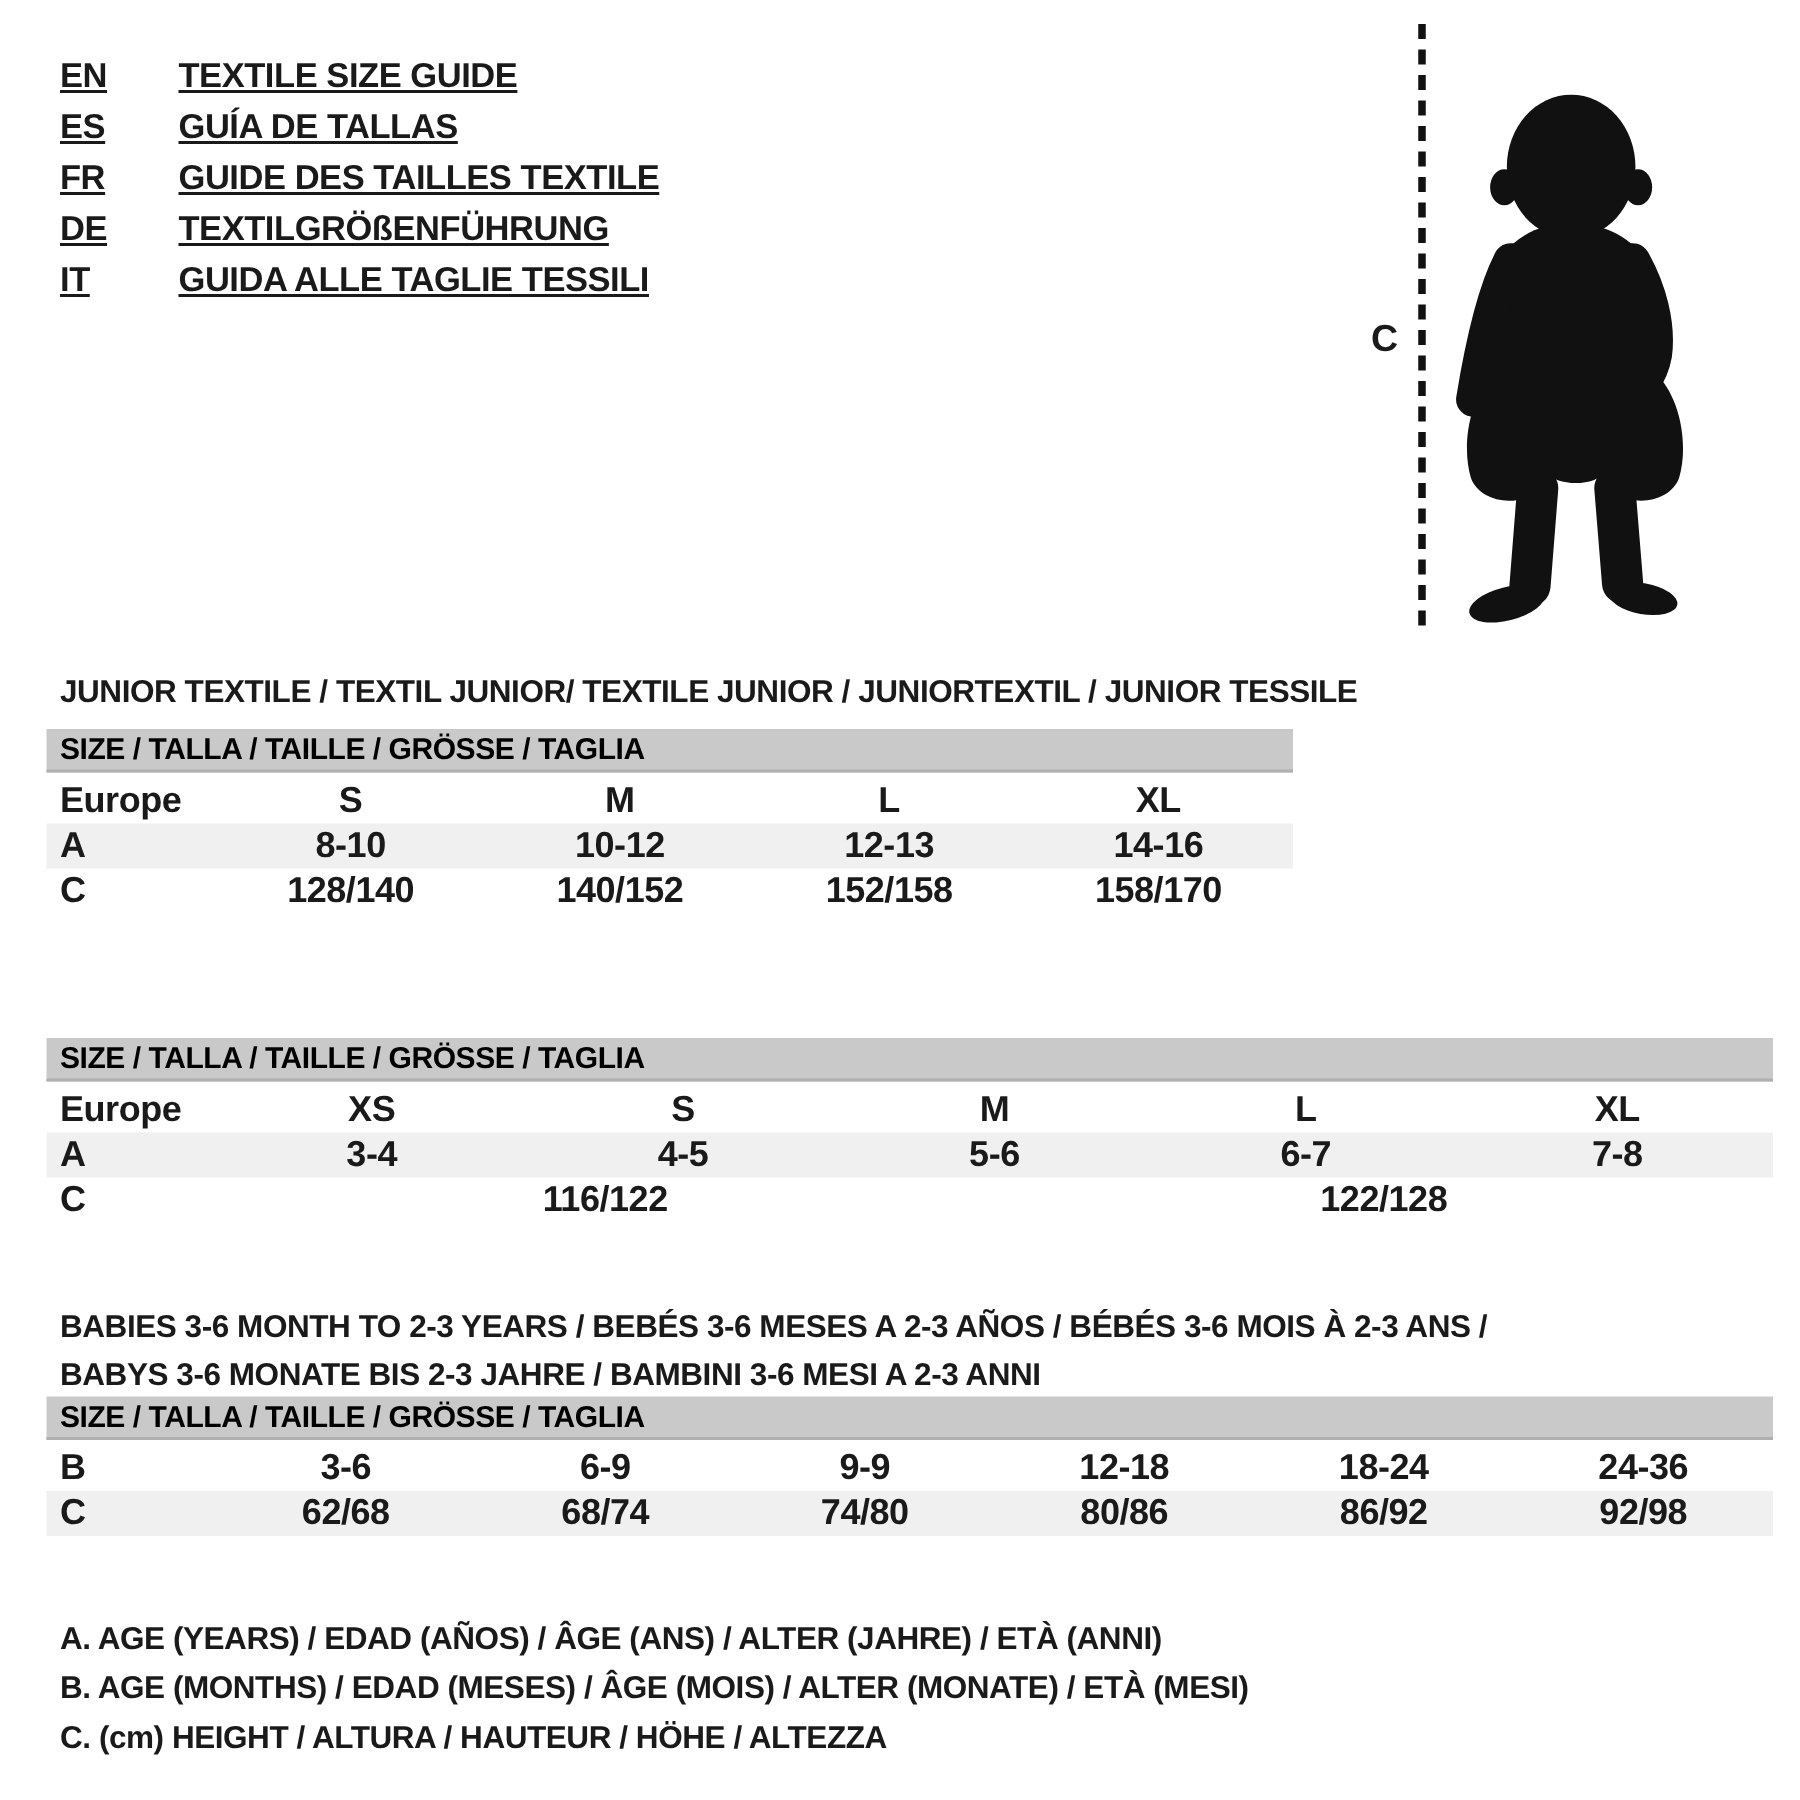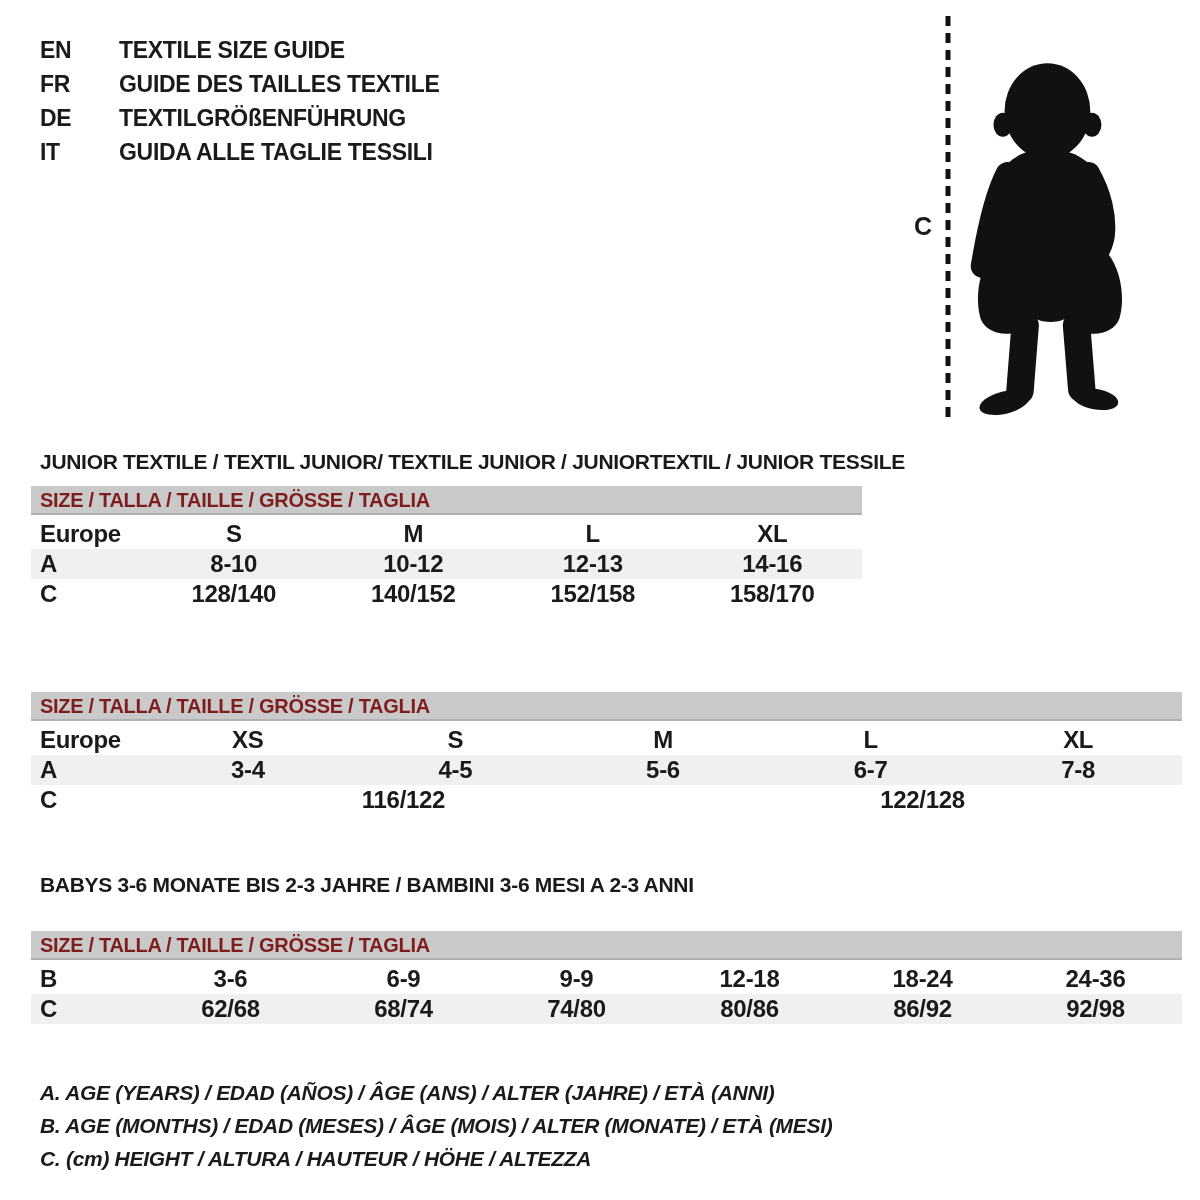--- a/index.html
+++ b/index.html
@@ -3,21 +3,21 @@
 <meta charset="utf-8">
 <style>
   html,body{margin:0;padding:0;background:#ffffff;}
   #canvas{
     position:relative;width:1200px;height:1200px;background:var(--page_bg,#fff);
     font-family:"Liberation Sans",sans-serif;font-weight:700;
     color:var(--text,#1a1a1a);letter-spacing:-0.3px;overflow:hidden;
   }
 
   
-  .lang-list{position:absolute;left:40px;top:33px;font-size:23px;}
+  .lang-list{position:absolute;left:40px;top:33px;font-size:23px;text-decoration:underline;}
   .lang-row{display:flex;height:34px;line-height:34px;white-space:nowrap;}
   .lang-code{width:79px;}
 
   
   .height-line{position:absolute;left:944px;top:16px;width:8px;height:402px;}
   .height-label{position:absolute;left:914px;top:212px;font-size:25px;}
   .silhouette{position:absolute;left:960px;top:14px;width:180px;height:404px;}
 
   
   .section-title{position:absolute;left:40px;font-size:21px;line-height:23px;white-space:nowrap;margin-top:12px;}
@@ -27,40 +27,44 @@
   .sub-a{font-size:15px;vertical-align:-4px;}
 
   
   .size-table{position:absolute;left:31px;}
   #junior-table{top:486px;width:831px;}
   #children-table{top:692px;width:1151px;}
   #babies-table{top:931px;width:1151px;}
   .size-bar{
     height:29px;line-height:29px;background:var(--header_bar_bg,#c9c9c9);
     border-bottom:2px solid #b0b0b0;box-sizing:border-box;
-    padding-left:9px;font-size:20px;color:#7f1d1d;margin-bottom:4px;white-space:nowrap;
+    padding-left:9px;font-size:20px;color:#000000;margin-bottom:4px;white-space:nowrap;
   }
   .trow{display:flex;height:30px;line-height:30px;font-size:24px;}
   .trow.alt{background:var(--alt_row_bg,#f0f0f0);}
   .tlabel{width:113px;padding-left:9px;box-sizing:border-box;}
   .tcell{flex:1;text-align:center;}
 
   
   .footnotes{position:absolute;left:40px;top:1076px;font-size:21px;line-height:33px;}
-  .footnote{white-space:nowrap;font-style:italic;}
+  .footnote{white-space:nowrap;}
 </style>
 </head>
 <body>
 
 <div id="canvas">
 
   <div class="lang-list">
     <div class="lang-row">
       <span class="lang-code">EN</span>
       <span class="lang-label">TEXTILE SIZE GUIDE</span>
+    </div>
+    <div class="lang-row">
+      <span class="lang-code">ES</span>
+      <span class="lang-label">GUÍA DE TALLAS</span>
     </div>
     <div class="lang-row">
       <span class="lang-code">FR</span>
       <span class="lang-label">GUIDE DES TAILLES TEXTILE</span>
     </div>
     <div class="lang-row">
       <span class="lang-code">DE</span>
       <span class="lang-label">TEXTILGRÖßENFÜHRUNG</span>
     </div>
     <div class="lang-row">
@@ -138,20 +142,21 @@
       <span class="tcell">7-8</span>
     </div>
     <div class="trow">
       <span class="tlabel">C</span>
       <span class="tcell">116/122</span>
       <span class="tcell">122/128</span>
     </div>
   </div>
 
   <div class="section-title" id="babies-title">
+    <div>BABIES 3-6 MONTH TO 2-3 YEARS / BEBÉS 3-6 MESES A 2-3 AÑOS / BÉBÉS 3-6 MOIS À 2-3 ANS /</div>
     <div>BABYS 3-6 MONATE BIS 2-3 JAHRE / BAMBINI 3-6 MESI A 2-3 ANNI</div>
   </div>
   <div class="size-table" id="babies-table">
     <div class="size-bar">
       <span>SIZE / TALLA / TAILLE / GRÖSSE / TAGLIA</span>
     </div>
     <div class="trow">
       <span class="tlabel">B</span>
       <span class="tcell">3-6</span>
       <span class="tcell">6-9</span>

